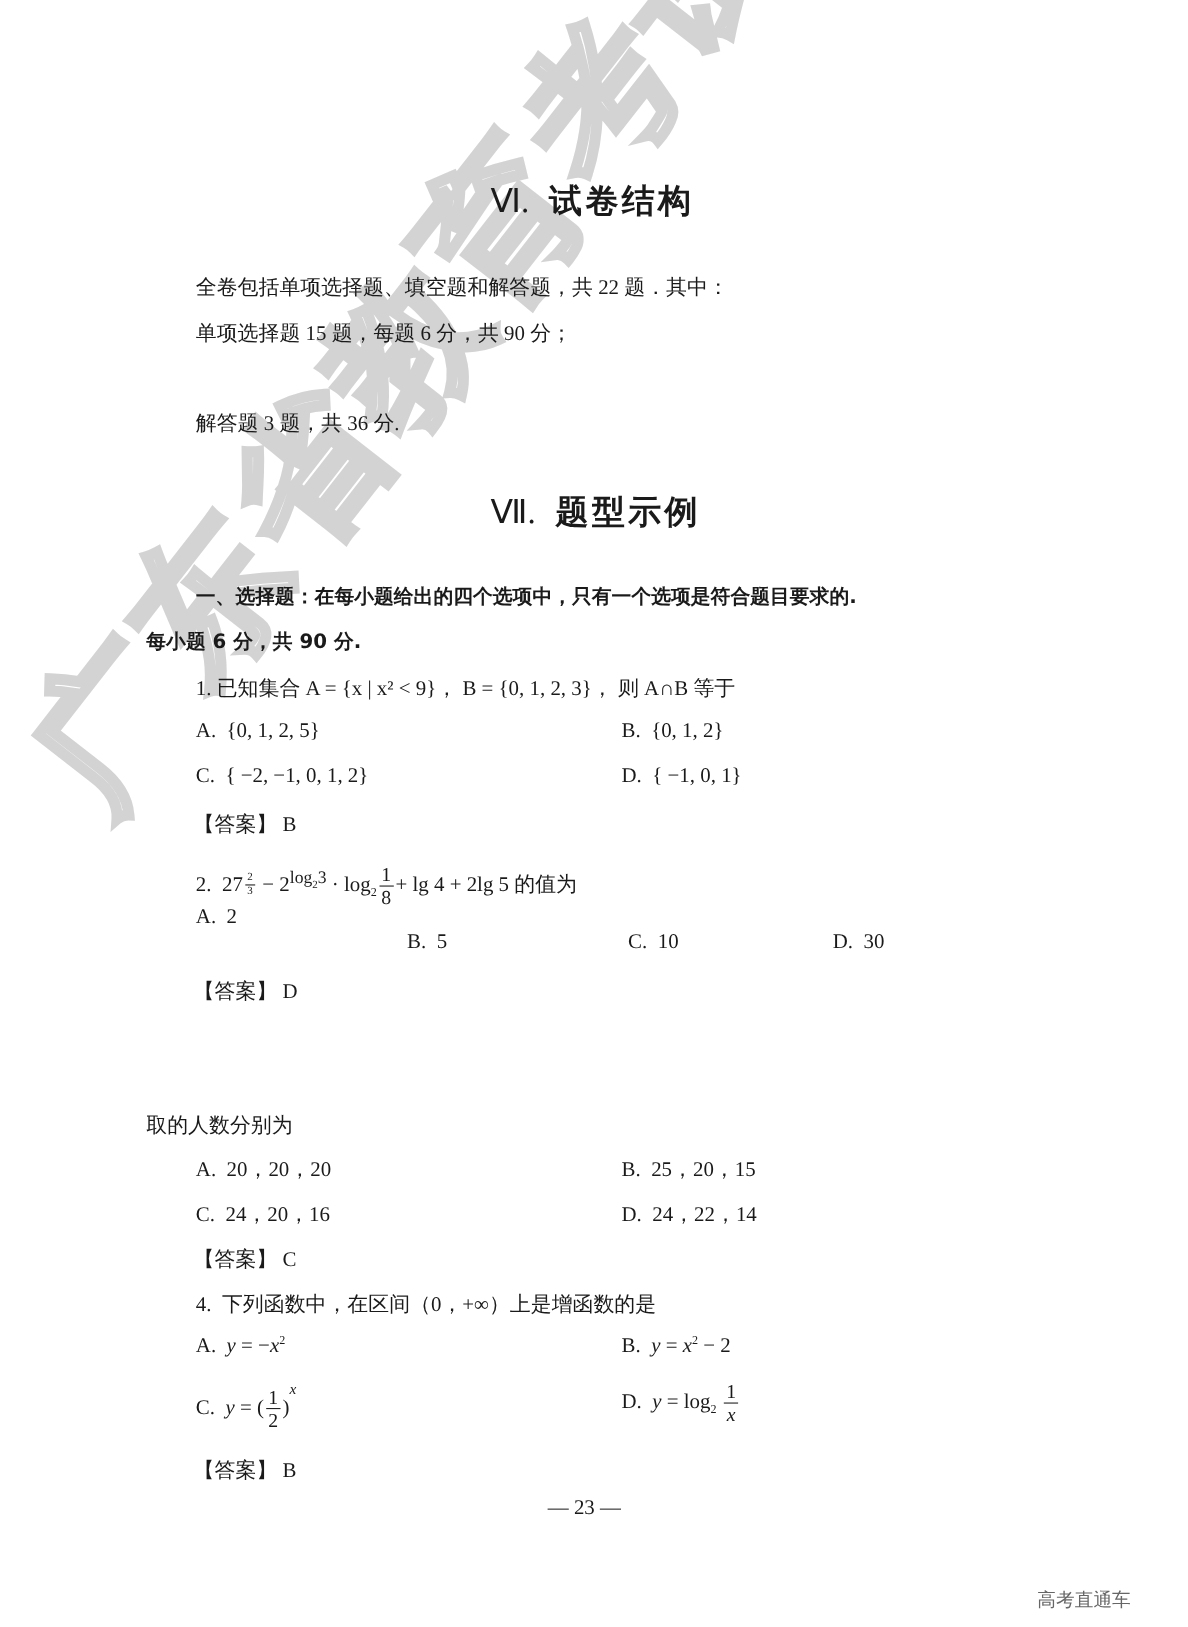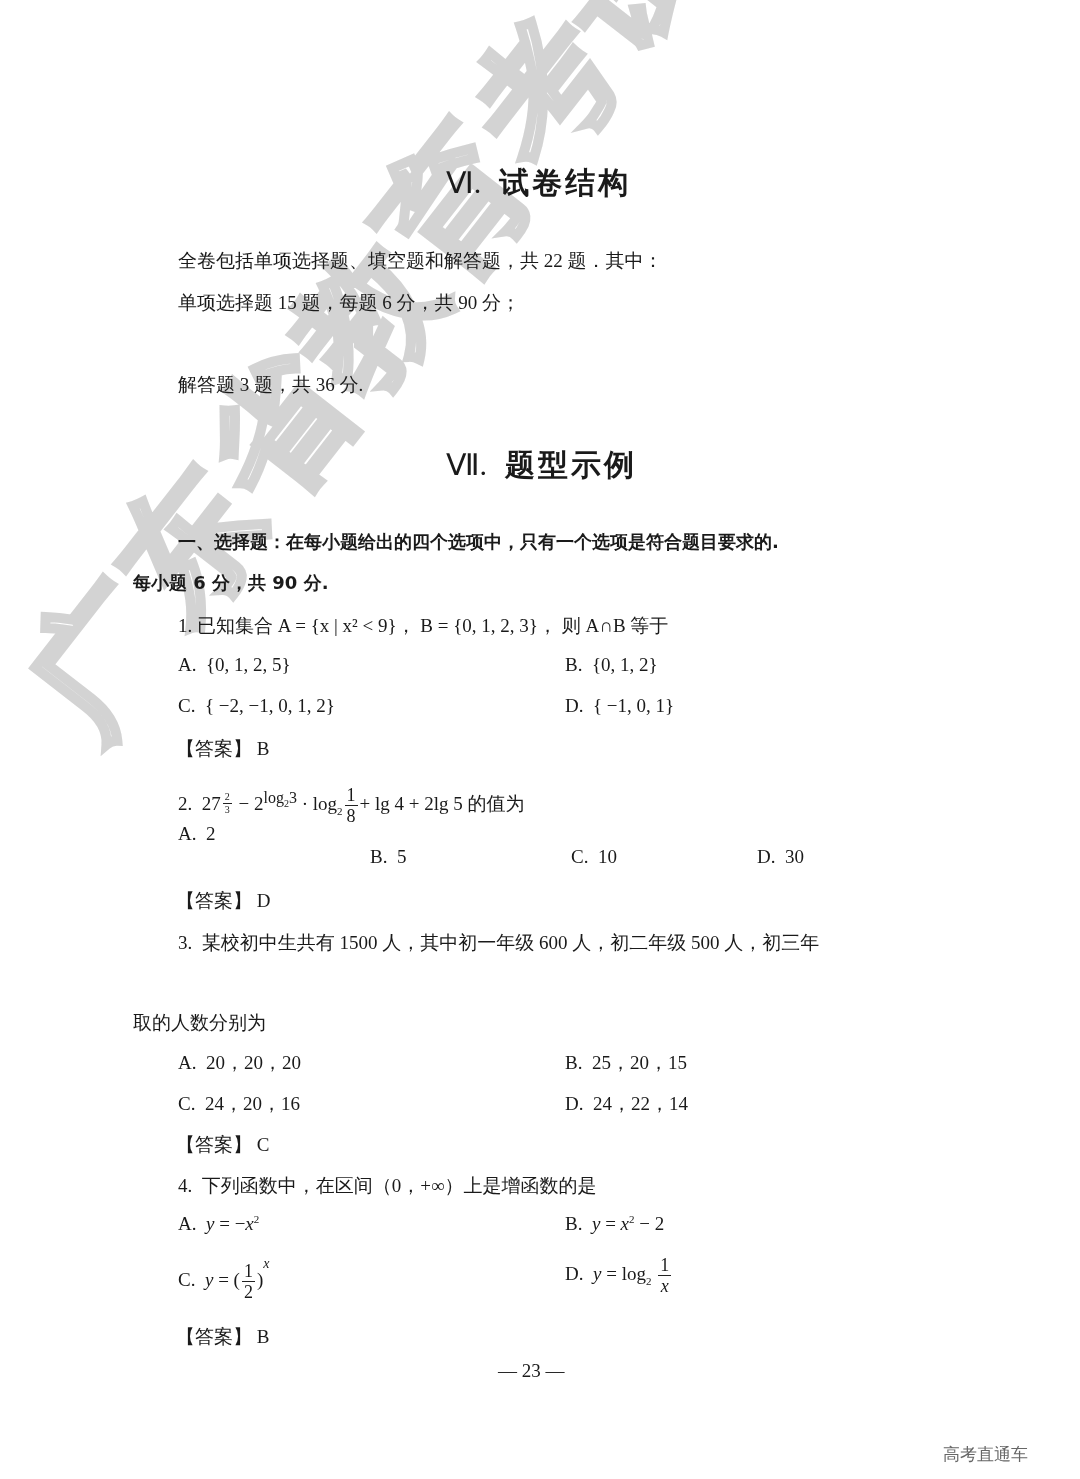--- a/index.html
+++ b/index.html
@@ -78,21 +78,20 @@
           <span class="num">1</span>
           <span class="den">8</span>
         </span>+ lg 4 + 2lg 5 <span class="txt">的值为</span>
     </div>
     <div class="abs math" style="left:178px; top:823px;">A.&nbsp;&nbsp;<span>2</span></div>
     <div class="abs math" style="left:370px; top:846px;">B.&nbsp;&nbsp;<span>5</span></div>
     <div class="abs math" style="left:571px; top:846px;">C.&nbsp;&nbsp;<span>10</span></div>
     <div class="abs math" style="left:757px; top:846px;">D.&nbsp;&nbsp;<span>30</span></div>
     <div class="abs txt" style="left:176px; top:888px;"><span>【答案】</span> <span class="math">D</span></div>
 
-    <div class="abs txt" style="left:178px; top:930px;"><span>3.</span>&nbsp;&nbsp;<span>某校初中生共有 1500 人，其中初一年级 600 人，初二年级 500 人，初三年</span></div>
     <div class="abs txt" style="left:133px; top:1010px;">取的人数分别为</div>
     <div class="abs math" style="left:178px; top:1050px;">A.&nbsp;&nbsp;<span>20，20，20</span></div>
     <div class="abs math" style="left:565px; top:1050px;">B.&nbsp;&nbsp;<span>25，20，15</span></div>
     <div class="abs math" style="left:178px; top:1091px;">C.&nbsp;&nbsp;<span>24，20，16</span></div>
     <div class="abs math" style="left:565px; top:1091px;">D.&nbsp;&nbsp;<span>24，22，14</span></div>
     <div class="abs txt" style="left:176px; top:1132px;"><span>【答案】</span> <span class="math">C</span></div>
 
     <div class="abs txt" style="left:178px; top:1173px;"><span>4.</span>&nbsp;&nbsp;<span>下列函数中，在区间（0，+∞）上是增函数的是</span></div>
     <div class="abs math" style="left:178px; top:1213px;">A.&nbsp;&nbsp;<span class="ital">y</span> = −<span class="ital">x</span><sup>2</sup></div>
     <div class="abs math" style="left:565px; top:1213px;">B.&nbsp;&nbsp;<span class="ital">y</span> = <span class="ital">x</span><sup>2</sup> − 2</div>

